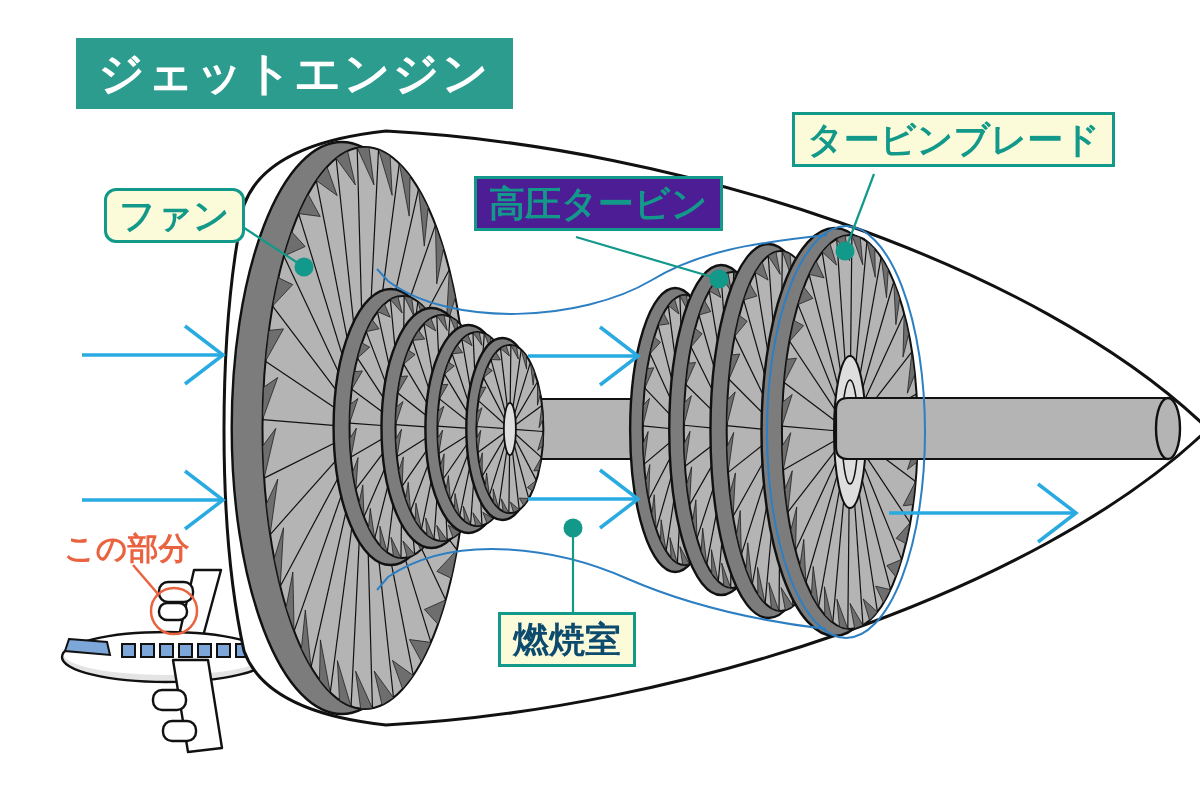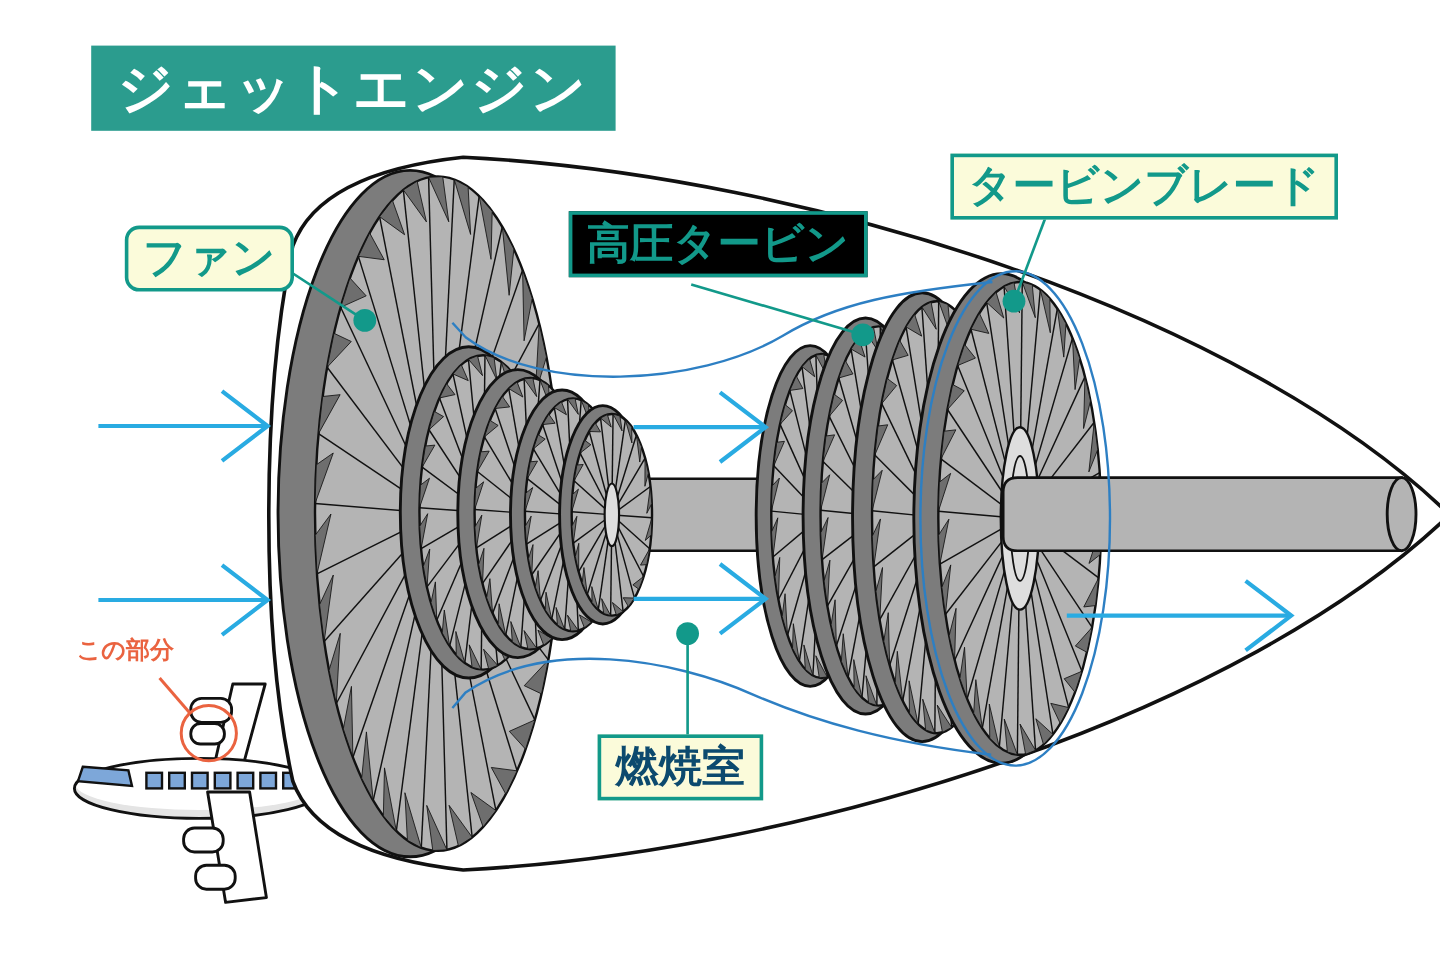--- a/index.html
+++ b/index.html
@@ -13,25 +13,25 @@
     position:absolute;left:40px;top:38px;
     color:#ffffff;font-weight:bold;font-size:46px;line-height:1.2;
     padding:8px 22px;letter-spacing:2px;white-space:nowrap;
   }
   .callout{
     position:absolute;font-weight:bold;font-size:36px;line-height:1.2;
     padding:3px 12px;white-space:nowrap;border-style:solid;border-width:3px;
   }
   .callout-fan{left:68px;top:188px;border-radius:12px;}
   .callout-hp{left:438px;top:176px;}
-  .callout-tb{left:756px;top:128px;text-align:center;}
+  .callout-tb{left:756px;top:112px;text-align:center;}
   .callout-comb{left:462px;top:612px;}
   .this-part{
     position:absolute;left:28px;top:528px;
-    font-weight:bold;font-size:20px;white-space:nowrap;
+    font-weight:bold;font-size:31px;white-space:nowrap;
   }
 </style>
 </head>
 <body>
 
 <div class="stage">
   <svg id="scene" width="1200" height="800" viewBox="0 0 1200 800">
       <g>
         <polygon points="142,640 158,570 185,570 166,640" fill="#ffffff" stroke="#111111" stroke-width="2.4" stroke-linejoin="round"></polygon>
         <rect x="123" y="582" width="34" height="20" rx="9" fill="#ffffff" stroke="#111111" stroke-width="2.4" stroke-linejoin="round"></rect>
@@ -568,21 +568,21 @@
       <circle cx="537" cy="528" r="9.5" fill="#12998a"></circle>
     </svg>
 
   <div class="title-banner" style="background: rgb(43, 156, 142);">
     <span>ジェットエンジン</span>
   </div>
 
   <div class="callout callout-fan" style="background: rgb(251, 251, 218); border-color: rgb(18, 153, 138); color: rgb(18, 153, 138);">
     <span>ファン</span>
   </div>
-  <div class="callout callout-hp" style="background: #000000; border-color: rgb(18, 153, 138); color: rgb(18, 153, 138);">
+  <div class="callout callout-hp" style="background: #4c1d95; border-color: rgb(18, 153, 138); color: rgb(18, 153, 138);">
     <span>高圧タービン</span>
   </div>
   <div class="callout callout-tb" style="background: rgb(251, 251, 218); border-color: rgb(18, 153, 138); color: rgb(18, 153, 138);">
     <span>タービンブレード</span>
   </div>
   <div class="callout callout-comb" style="background: rgb(251, 251, 218); border-color: rgb(18, 153, 138); color: #0c4a6e;">
     <span>燃焼室</span>
   </div>
 
   <div class="this-part" style="color: rgb(234, 99, 64);">

